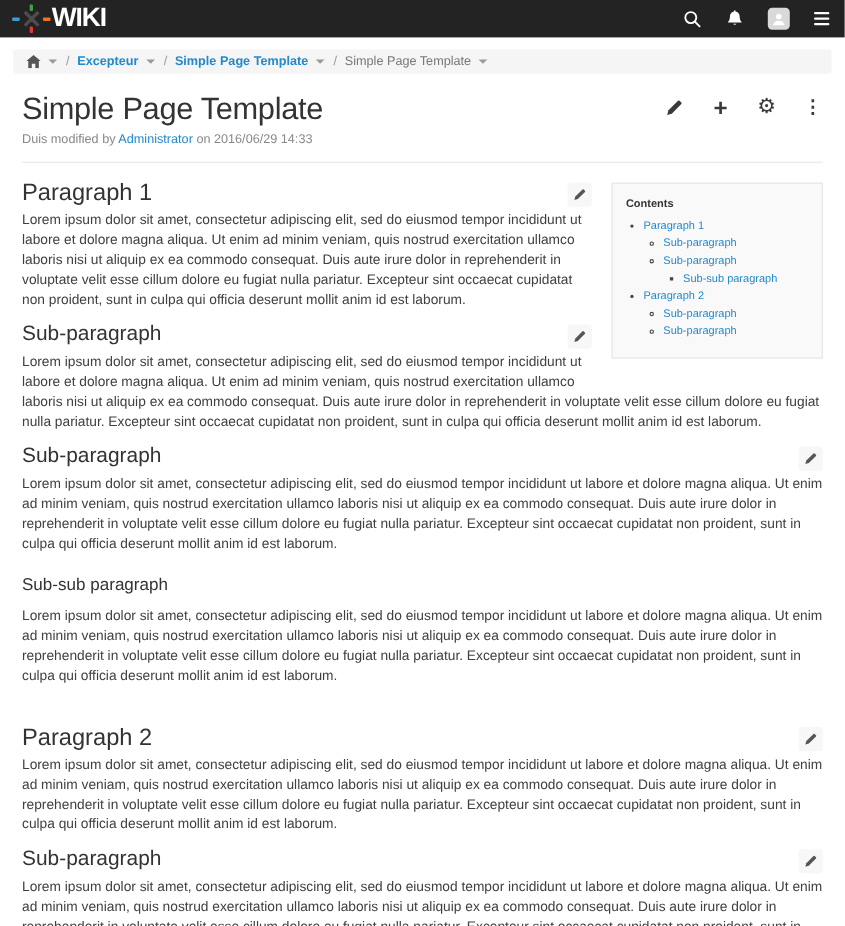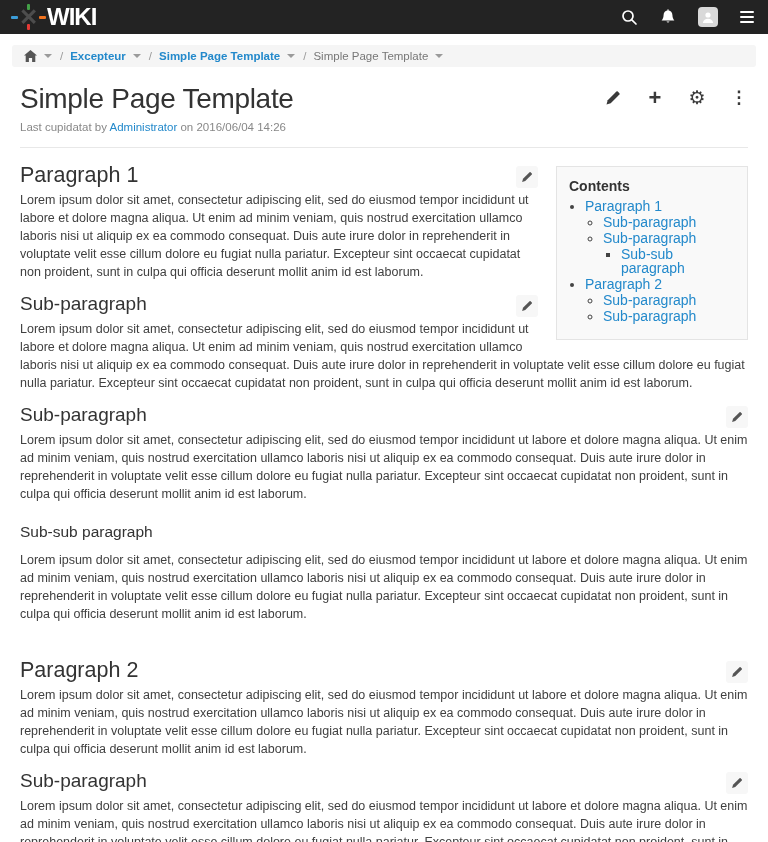--- a/index.html
+++ b/index.html
@@ -85,21 +85,21 @@
   
   .xcontent { font-size: 12.5px; line-height: 18px; }
 
   .toc-panel {
     float: right;
     width: 192px;
     background: #f9f9f9;
     border: 1px solid #e4e4e4;
     padding: 10px 10px 14px 12px;
     margin: 0 0 14px 18px;
-    font-size: 14px;
+    font-size: 10px;
   }
   .toc-title { font-weight: 700; color: #333; margin-bottom: 4px; }
   .toc-panel ul { margin: 0; padding-left: 16px; color: #444; }
   .toc-panel ul ul { padding-left: 18px; }
   .toc-panel li { margin: 2px 0; line-height: 14px; }
   .toc-l1 > li { list-style-type: disc; }
   .toc-l2 > li { list-style-type: circle; }
   .toc-l3 > li { list-style-type: square; }
   .toc-panel a { color: #2389cb; }
 
@@ -198,23 +198,23 @@
       <button class="action-btn glyph-gear">
         <span>⚙</span>
       </button>
       <button class="action-btn glyph-kebab">
         <span>⋮</span>
       </button>
     </div>
   </div>
 
   <p class="modified-line">
-    <span>Last cupidatat by</span>
+    <span>Duis modified by</span>
     <a>Administrator</a>
-    <span>on 2016/06/04 14:26</span>
+    <span>on 2016/06/29 14:33</span>
   </p>
 
   <hr class="title-divider">
 
   <div class="xcontent">
 
     <aside class="toc-panel">
       <p class="toc-title">Contents</p>
       <ul class="toc-l1">
         <li>

